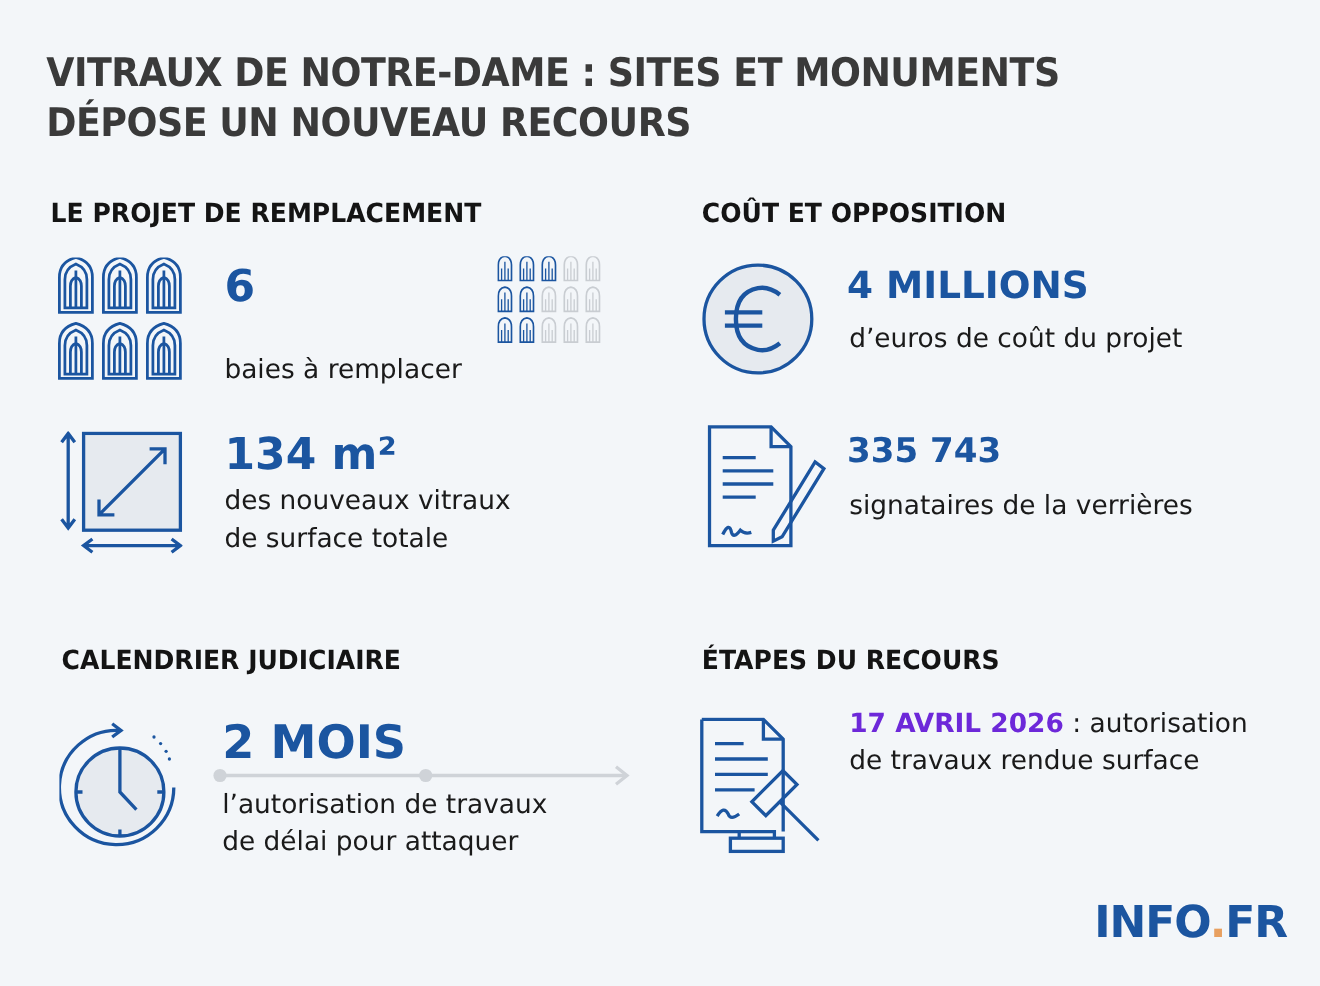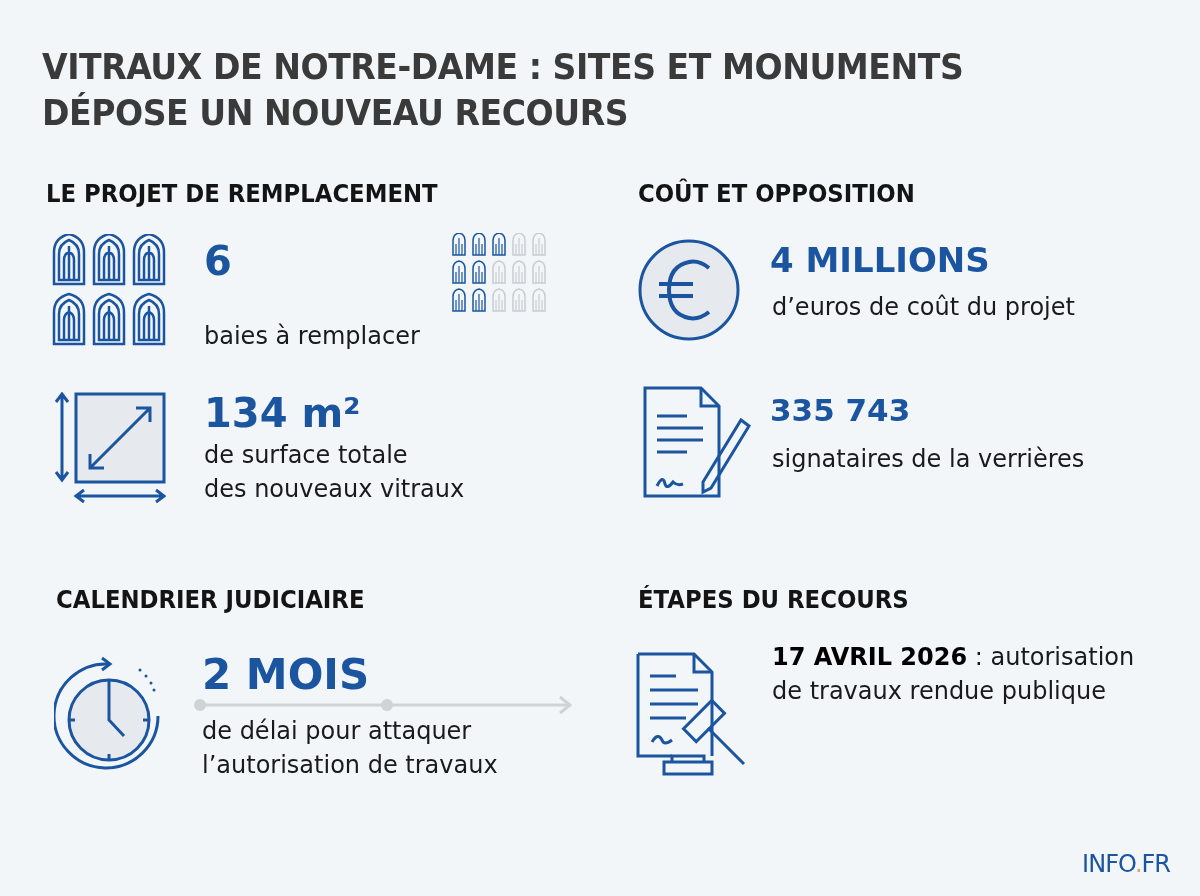--- a/index.html
+++ b/index.html
@@ -2,22 +2,22 @@
 <html><head>
 <meta charset="utf-8">
 <style>
   html, body { margin:0; padding:0; }
   body { width:1200px; height:896px; background:#f3f6f9; font-family:"Liberation Sans", sans-serif; color:#1a1a1a; position:relative; overflow:hidden; }
   .title { position:absolute; left:42px; top:44px; font-family:"DejaVu Sans", sans-serif; font-weight:bold; font-size:36px; line-height:46px; color:#3a3a3a; letter-spacing:-0.5px; transform:scaleX(0.92); transform-origin:left; }
   .sec { position:absolute; font-family:"DejaVu Sans", sans-serif; font-weight:bold; font-size:24px; color:#141414; transform:scaleX(0.95); transform-origin:left; }
   .big { position:absolute; font-family:"DejaVu Sans", sans-serif; font-weight:bold; color:#1b55a0; }
   .sub { position:absolute; font-family:"DejaVu Sans", sans-serif; font-size:24px; line-height:34px; color:#1a1a1a; }
   .icon { position:absolute; }
-  .blue { color:#000000; font-weight:bold; }
-  .logo { position:absolute; right:30px; bottom:18px; font-family:"DejaVu Sans", sans-serif; font-weight:normal; font-size:24px; color:#1b55a0; letter-spacing:-1px; }
+  .blue { color:#6d28d9; font-weight:bold; }
+  .logo { position:absolute; right:30px; bottom:34px; font-family:"DejaVu Sans", sans-serif; font-weight:bold; font-size:40px; color:#1b55a0; letter-spacing:-1px; }
   .logo .dot { color:#e8a060; }
 </style>
 </head>
 <body>
 
 <div class="title">
   <div>VITRAUX DE NOTRE-DAME : SITES ET MONUMENTS</div>
   <div>DÉPOSE UN NOUVEAU RECOURS</div>
 </div>
 
@@ -74,22 +74,22 @@
 <svg class="icon" style="left:54px;top:392px;" width="112" height="112" viewBox="0 0 112 112">
   <g fill="none" stroke="#1b55a0" stroke-width="3">
     <rect x="22" y="2" width="88" height="88" fill="#e6eaef"></rect>
     <path d="M8 2 V88 M2 10 L8 2 L14 10 M2 80 L8 88 L14 80"></path>
     <path d="M22 104 H110 M30 98 L22 104 L30 110 M102 98 L110 104 L102 110"></path>
     <path d="M36 76 L96 16 M36 62 V76 H50 M82 16 H96 V30"></path>
   </g>
 </svg>
 <div class="big" style="left:204px;top:390px;font-size:40px;">134 m²</div>
 <div class="sub" style="left:204px;top:438px;">
+  <div>des nouveaux vitraux</div>
   <div>de surface totale</div>
-  <div>des nouveaux vitraux</div>
 </div>
 
 <div class="sec" style="left:638px;top:180px;">COÛT ET OPPOSITION</div>
 <svg class="icon" style="left:637px;top:238px;" width="104" height="104" viewBox="0 0 104 104">
   <circle cx="52" cy="52" r="49" fill="#e6eaef" stroke="#1b55a0" stroke-width="3"></circle>
   <path d="M72 30 Q62 22 52 24 Q32 28 32 52 Q32 76 52 80 Q62 82 72 74" fill="none" stroke="#1b55a0" stroke-width="4"></path>
   <path d="M22 46 H56 M22 58 H56" stroke="#1b55a0" stroke-width="4"></path>
 </svg>
 <div class="big" style="left:770px;top:240px;font-size:34px;">4 MILLIONS</div>
 <div class="sub" style="left:772px;top:290px;">d’euros de coût du projet</div>
@@ -122,37 +122,37 @@
     </g>
 </svg>
 <div class="big" style="left:202px;top:650px;font-size:42px;text-align:right;">2 MOIS</div>
 <svg class="icon" style="left:190px;top:694px;" width="390" height="22">
   <line x1="10" y1="11" x2="378" y2="11" stroke="#cfd3d8" stroke-width="3"></line>
   <circle cx="10" cy="11" r="6" fill="#cfd3d8"></circle>
     <circle cx="197" cy="11" r="6" fill="#cfd3d8"></circle>
   <path d="M370 3 L380 11 L370 19" fill="none" stroke="#cfd3d8" stroke-width="3"></path>
 </svg>
 <div class="sub" style="left:202px;top:714px;">
+  <div>l’autorisation de travaux</div>
   <div>de délai pour attaquer</div>
-  <div>l’autorisation de travaux</div>
 </div>
 
 <div class="sec" style="left:638px;top:586px;">ÉTAPES DU RECOURS</div>
 <svg class="icon" style="left:636px;top:652px;" width="120" height="130" viewBox="0 0 120 130">
   <g fill="none" stroke="#1b55a0" stroke-width="3">
     <path d="M2 2 H58 L76 20 V104 M2 2 V104 H36"></path>
       <path d="M58 2 V20 H76"></path>
     <path d="M14 24 H40 M14 38 H62 M14 52 H62 M14 66 H50"></path>
     <path d="M16 90 Q22 80 26 88 Q28 94 36 88"></path>
     <rect x="48" y="60" width="40" height="18" transform="rotate(-45 68 69)"></rect>
     <path d="M72 76 L108 112"></path>
     <rect x="28" y="110" width="48" height="12"></rect>
       <path d="M36 110 V104 H68 V110"></path>
   </g>
 </svg>
 <div class="sub" style="left:772px;top:640px;">
   <div><span class="blue">17 AVRIL 2026</span><span> : </span><span>autorisation</span></div>
-  <div>de travaux rendue publique</div>
+  <div>de travaux rendue surface</div>
 </div>
 <div class="sub" style="left:772px;top:730px;">
 </div>
 
 <div class="logo"><span>INFO</span><span class="dot">.</span><span>FR</span></div>
 
 </body></html>

